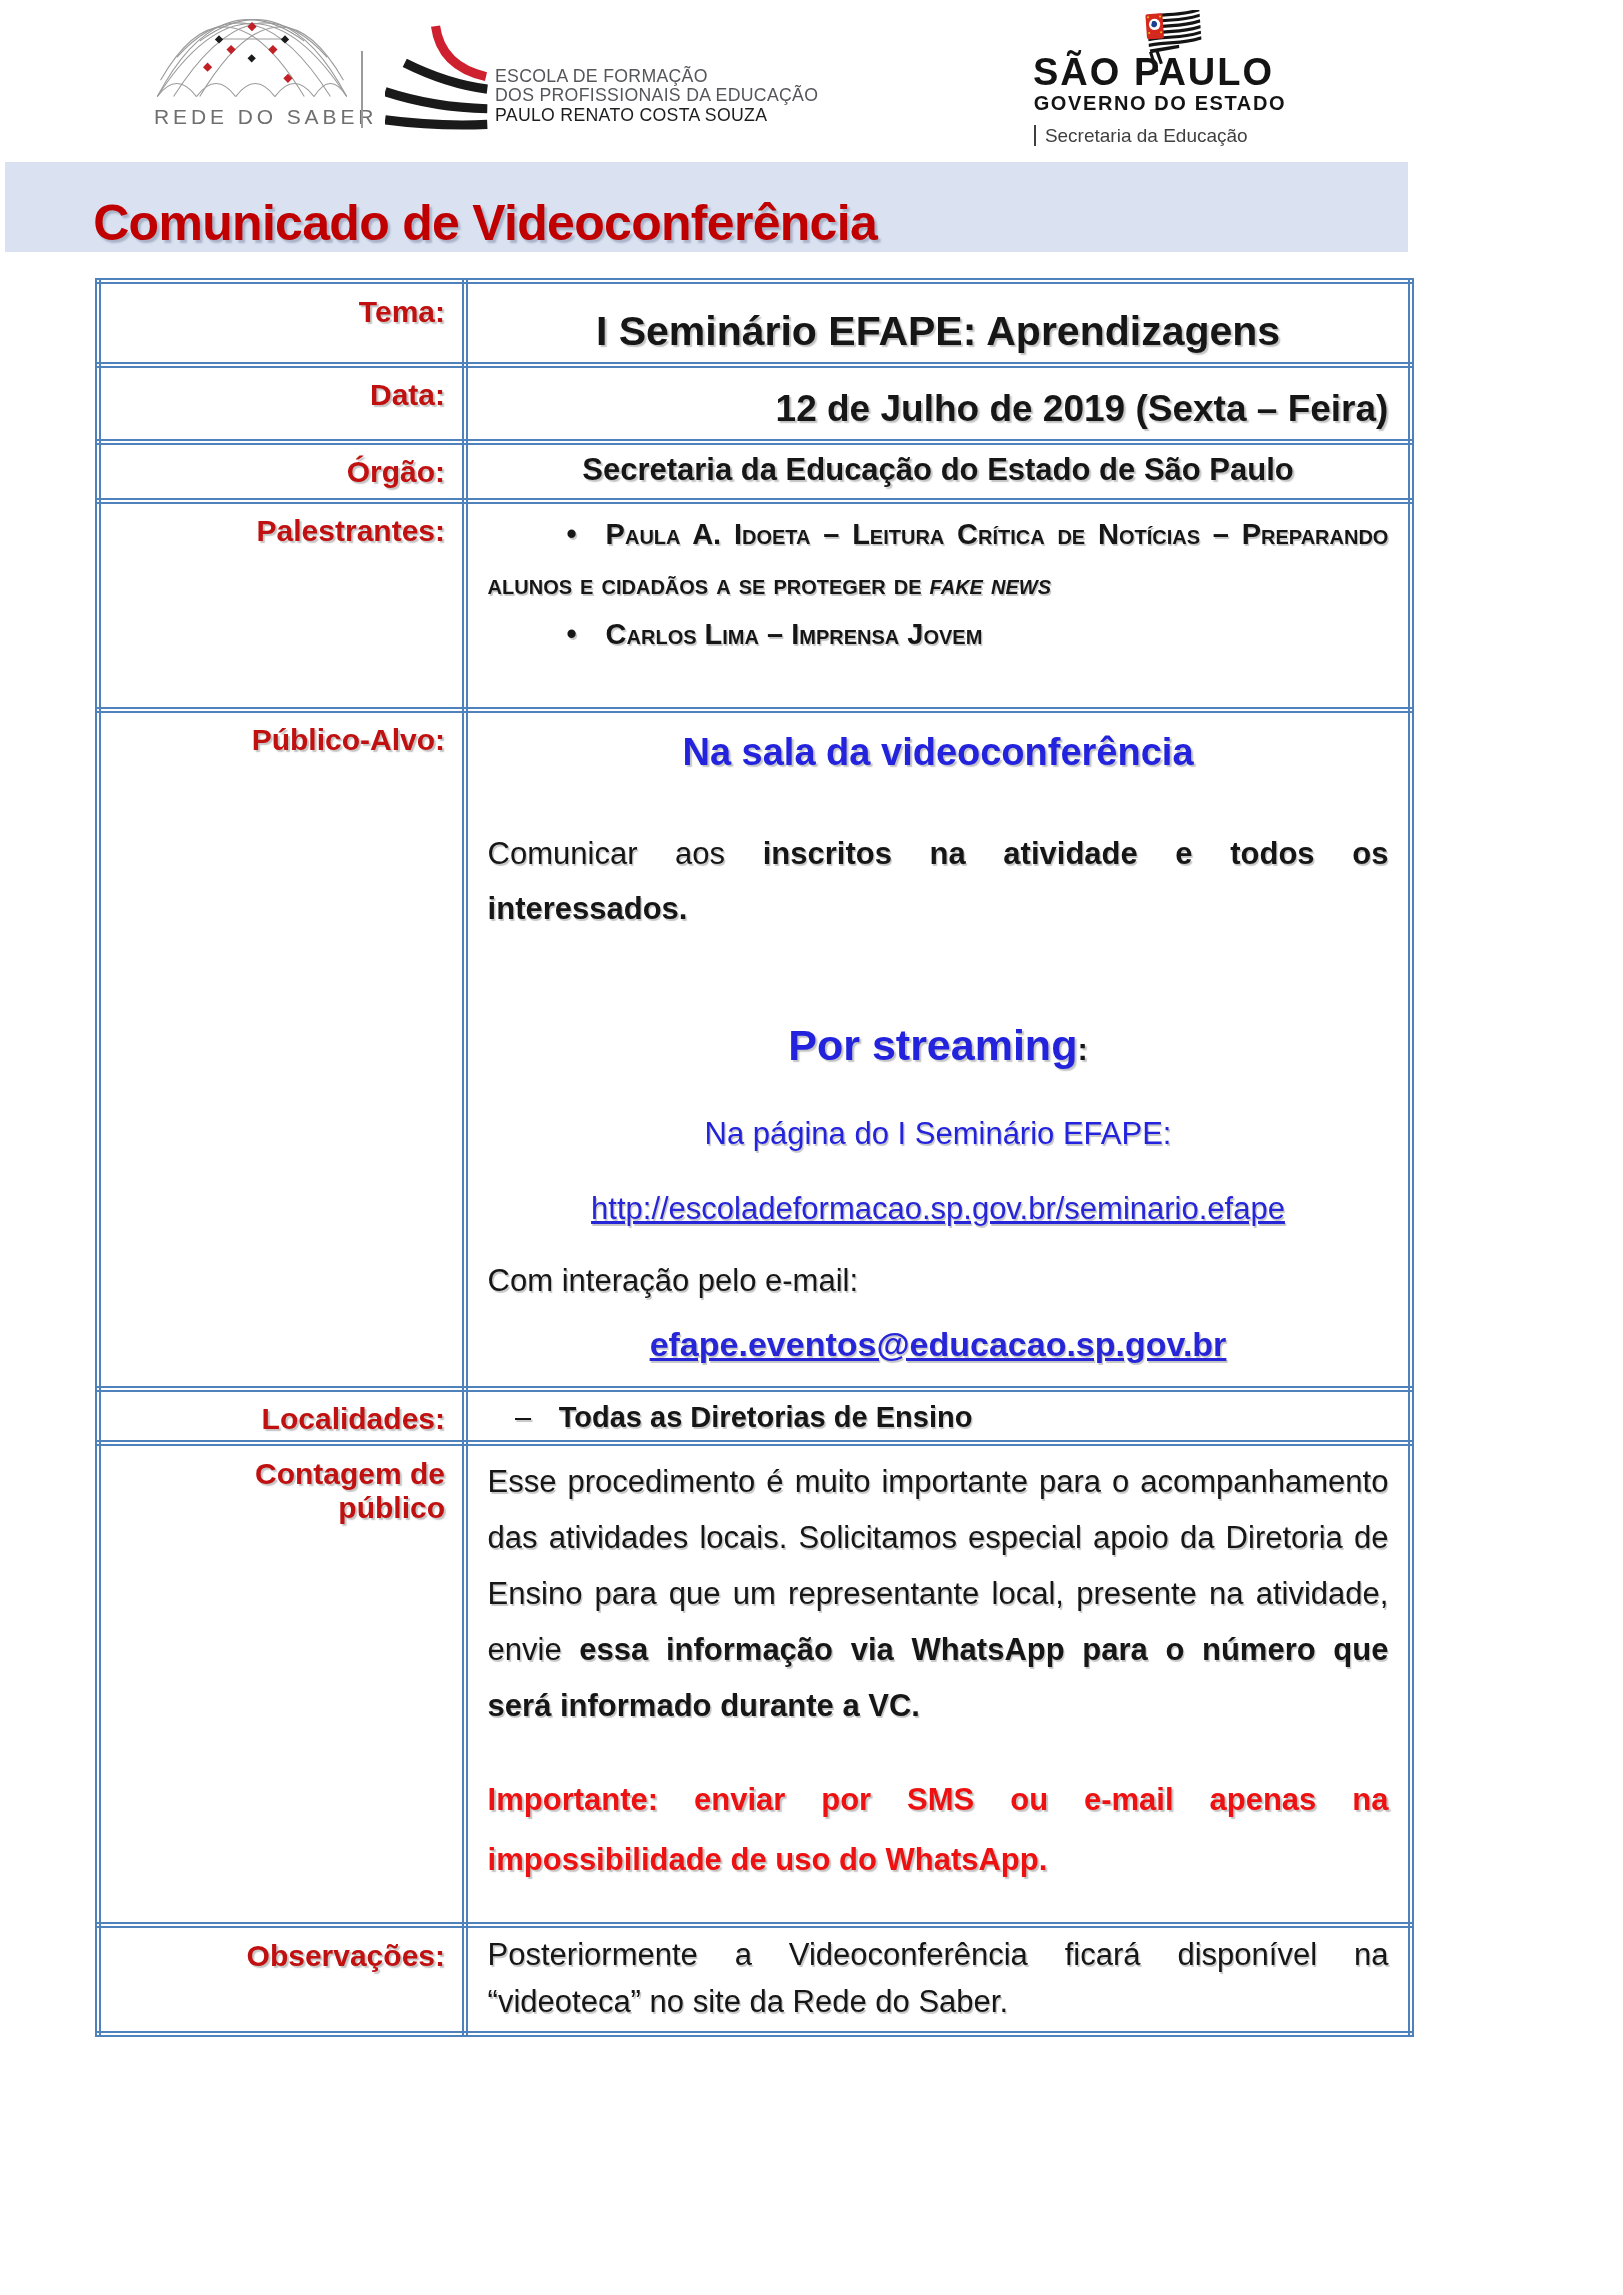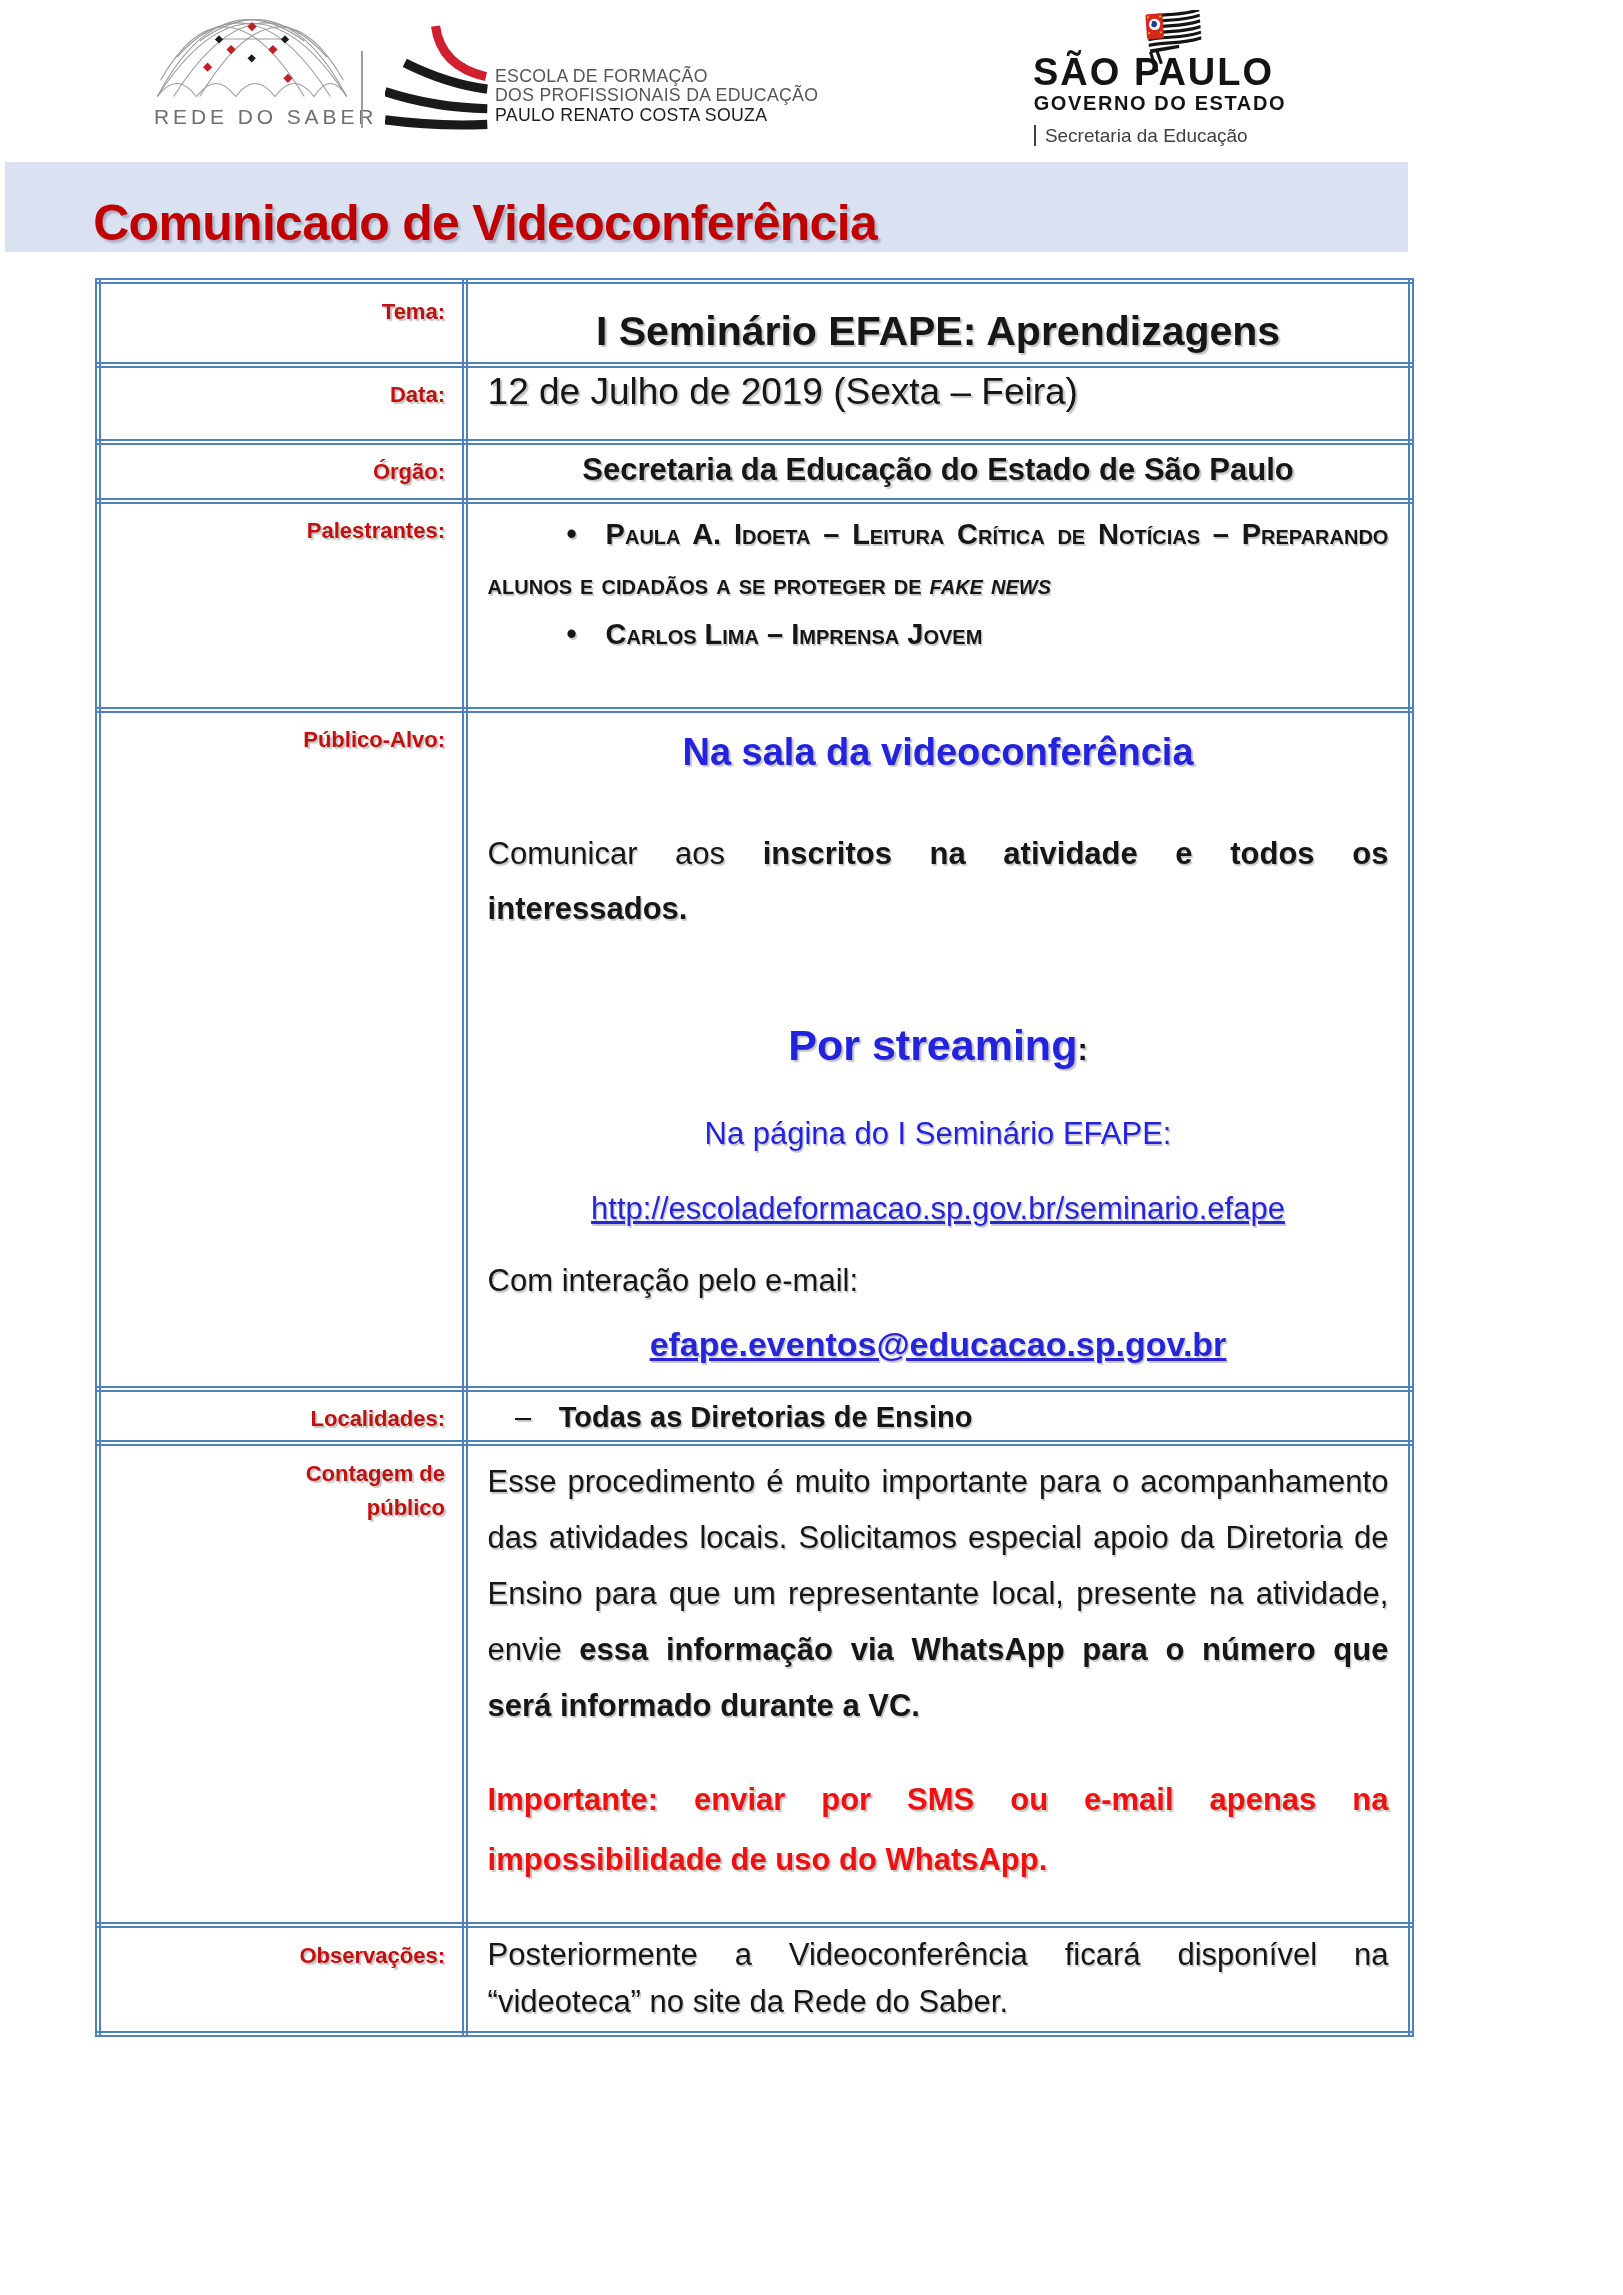--- a/index.html
+++ b/index.html
@@ -37,28 +37,28 @@
     background:var(--banner-bg);display:flex;align-items:flex-end}
   .band span{padding-left:88px;font-size:50px;font-weight:bold;color:var(--banner-text);
     text-shadow:2.6px 2.6px 2px rgba(130,140,165,.55);letter-spacing:-0.7px}
 
   
   table.doc{position:absolute;top:278px;left:95px;width:1313px;
     border-collapse:collapse;table-layout:fixed;background:#fff}
   table.doc td{border:6.5px double var(--border-blue);vertical-align:top;overflow:hidden}
   col.c-label{width:367px} col.c-value{width:946px}
   .lbl{text-align:right;padding:10.5px 17px 0 5.2px;color:var(--label-red);
-    font-weight:bold;font-size:22px;line-height:34px}
+    font-weight:bold;font-size:30px;line-height:34px}
   .val{padding:6.5px 19.6px;font-size:31px;color:var(--text-dark)}
   tr.r-tema{height:79px} tr.r-data{height:77px} tr.r-horario{height:69px}
   tr.r-orgao{height:59px}  tr.r-palestrantes{height:209px} tr.r-publico{height:679px}
   tr.r-localidades{height:53px} tr.r-contagem{height:482px} tr.r-observacoes{height:96px}
 
   .v-tema{text-align:center;font-weight:bold;font-size:41px;padding-top:24px}
-  .v-data{text-align:left;font-weight:normal;font-size:37px;padding-top:3px}
+  .v-data{text-align:right;font-weight:bold;font-size:37px;padding-top:20px}
   .v-horario{text-align:center;font-weight:bold;font-size:42px;padding-top:6.5px}
   .v-orgao{text-align:center;font-weight:bold;font-size:31px;padding-top:7.9px}
 
   .v-palestrantes{font-weight:bold;font-variant:small-caps;font-size:29px;
     line-height:50px;text-align:justify;padding-top:5.2px}
   .v-palestrantes p{text-indent:79px}
   .v-palestrantes .blt{display:inline-block;width:39px;text-indent:0}
 
   .pv-head{margin-top:11.8px;text-align:center;color:var(--heading-blue);font-weight:bold;font-size:38px}
   .pv-para{margin-top:52px;text-align:justify;line-height:55px}

